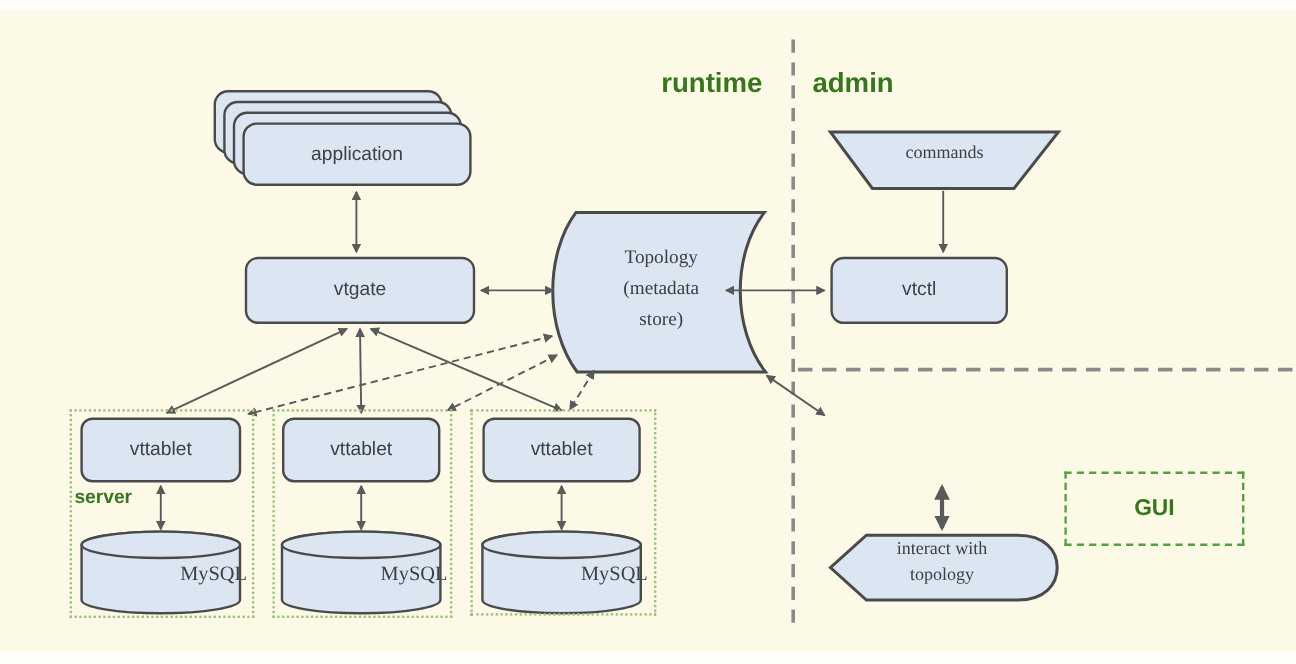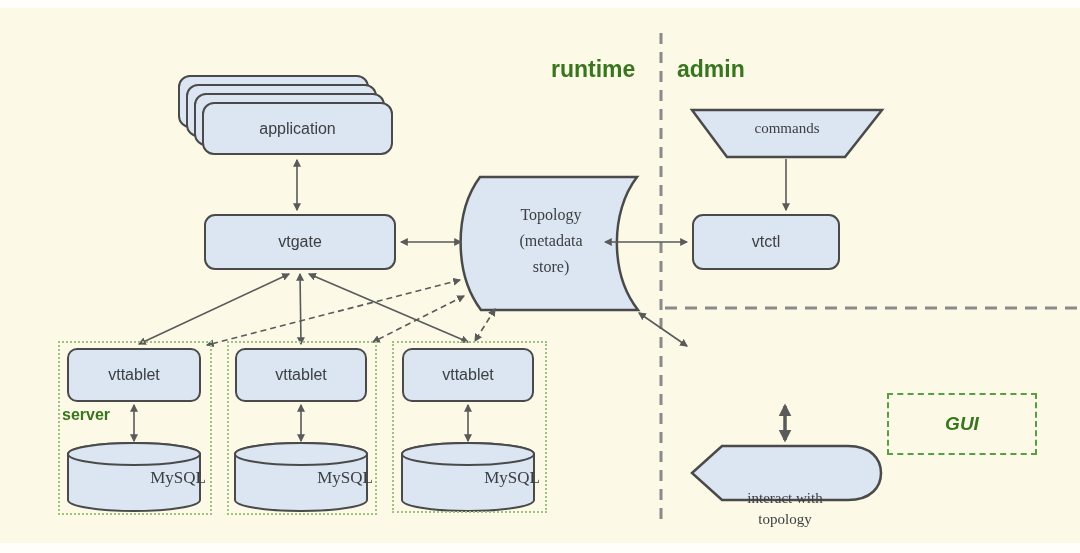--- a/index.html
+++ b/index.html
@@ -36,21 +36,21 @@
     color:#38761d;font-weight:bold;
   }
   .server-group{
     position:absolute;box-sizing:border-box;border:2px dotted #9dc47e;
   }
   #server-label{
     position:absolute;left:62px;top:406px;color:#38761d;font-weight:bold;font-size:16px;
   }
   #topology-label{left:471px;top:202px;width:160px;line-height:26px;}
   #commands-label{left:712px;top:120px;width:150px;font-size:15px;}
-  #interact-label{left:705px;top:448px;width:160px;font-size:15px;line-height:21px;margin-top:40px;}
+  #interact-label{left:705px;top:448px;width:160px;font-size:15px;line-height:21px;}
   .mysql-label{font-size:17px;margin-left:44px;}
 </style>
 </head>
 <body>
 
 <div id="canvas">
 
   <div class="white-strip" id="strip-top"></div>
   <div class="white-strip" id="strip-bottom"></div>
 
@@ -126,21 +126,21 @@
     <span>(metadata</span>
     <span>store)</span>
   </div>
 
   <div class="shape-label" id="commands-label">commands</div>
 
   <div class="node" style="left:692px;top:214px;width:148px;height:56px;">vtctl</div>
 
 
 
-  <div class="green-dashed-box" style="left:887px;top:393px;width:150px;height:62px;font-size:19px;font-style:italic;">GUI</div>
+  <div class="green-dashed-box" style="left:887px;top:393px;width:150px;height:62px;font-size:19px;">GUI</div>
 
   <div class="shape-label" id="interact-label">
     <span>interact with</span>
     <span>topology</span>
   </div>
 
   <div class="server-group" style="left:58px;top:341px;width:154px;height:174px;"></div>
   <div class="server-group" style="left:227px;top:341px;width:150px;height:174px;"></div>
   <div class="server-group" style="left:392px;top:341px;width:155px;height:172px;"></div>
 

